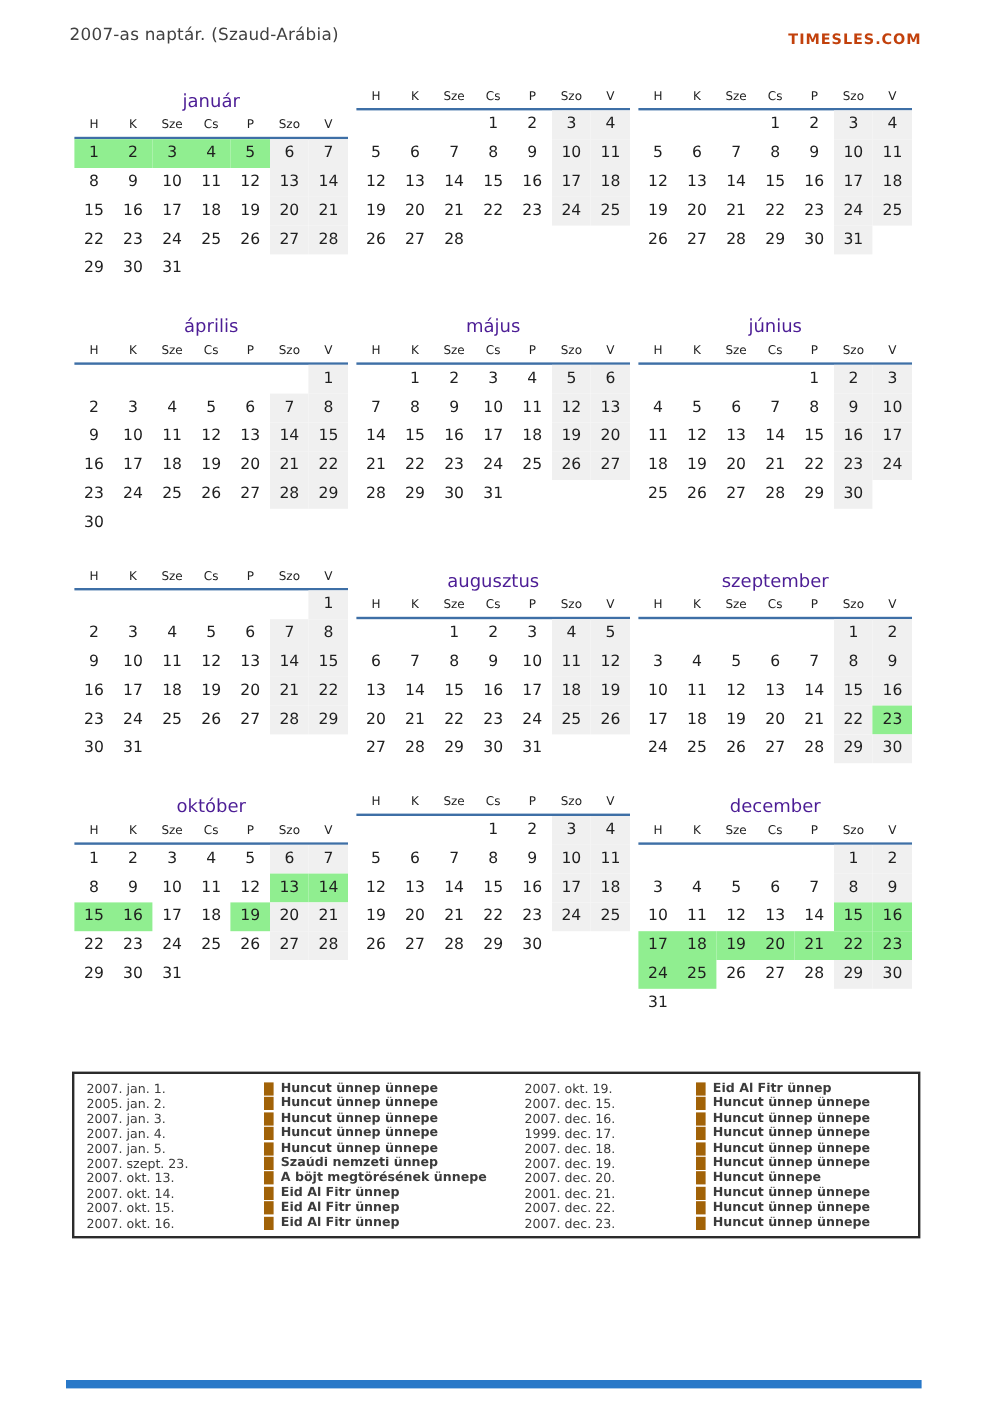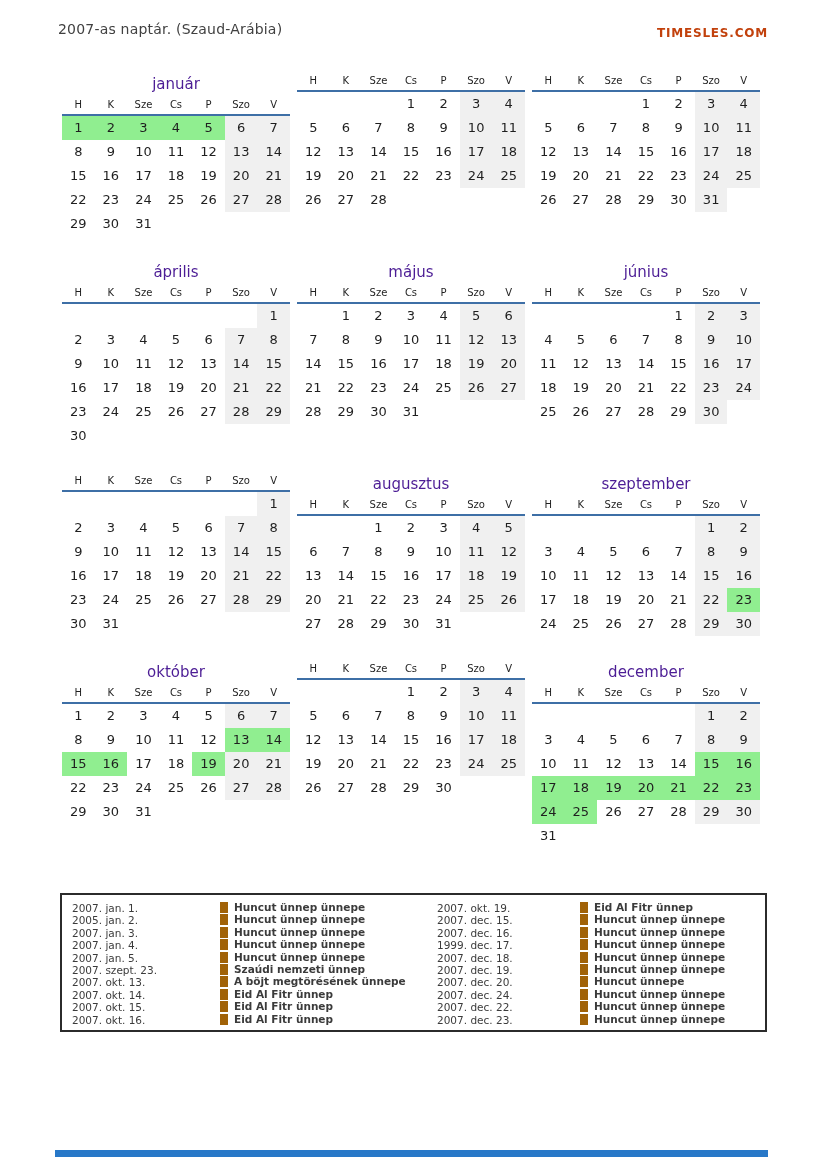--- a/index.html
+++ b/index.html
@@ -807,21 +807,21 @@
       </div>
       <div class="lrow">
         <span class="ldate l">2007. okt. 13.</span>
         <span class="llabel l">A böjt megtörésének ünnepe</span>
         <span class="ldate r">2007. dec. 20.</span>
         <span class="llabel r">Huncut ünnepe</span>
       </div>
       <div class="lrow">
         <span class="ldate l">2007. okt. 14.</span>
         <span class="llabel l">Eid Al Fitr ünnep</span>
-        <span class="ldate r">2007. dec. 24.</span>
+        <span class="ldate r">2001. dec. 21.</span>
         <span class="llabel r">Huncut ünnep ünnepe</span>
       </div>
       <div class="lrow">
         <span class="ldate l">2007. okt. 15.</span>
         <span class="llabel l">Eid Al Fitr ünnep</span>
         <span class="ldate r">2007. dec. 22.</span>
         <span class="llabel r">Huncut ünnep ünnepe</span>
       </div>
       <div class="lrow">
         <span class="ldate l">2007. okt. 16.</span>

